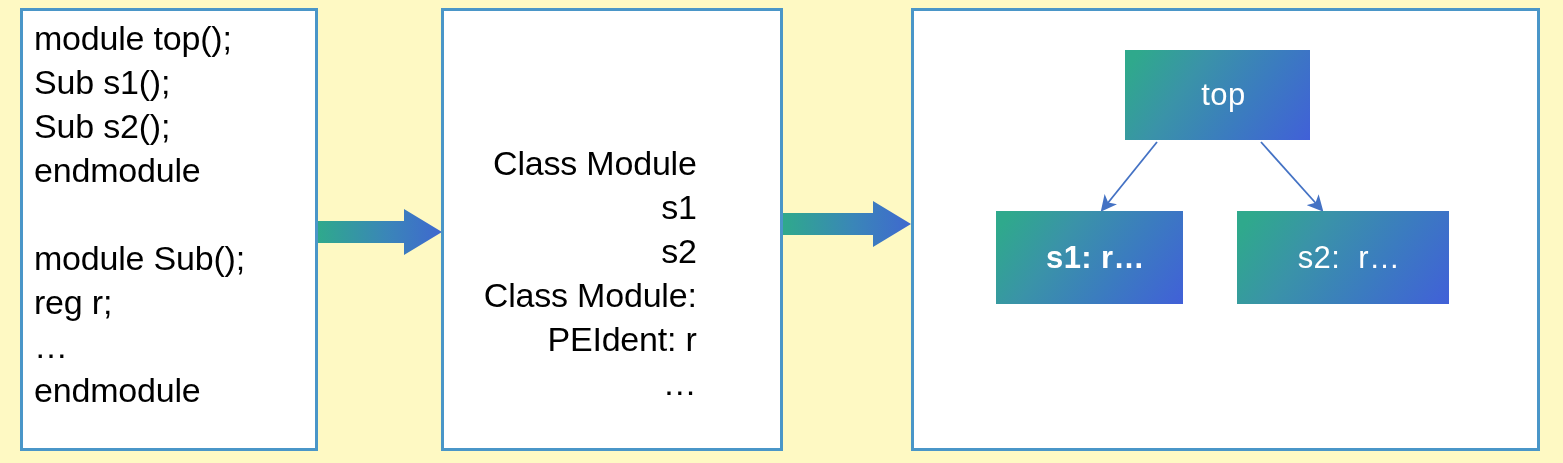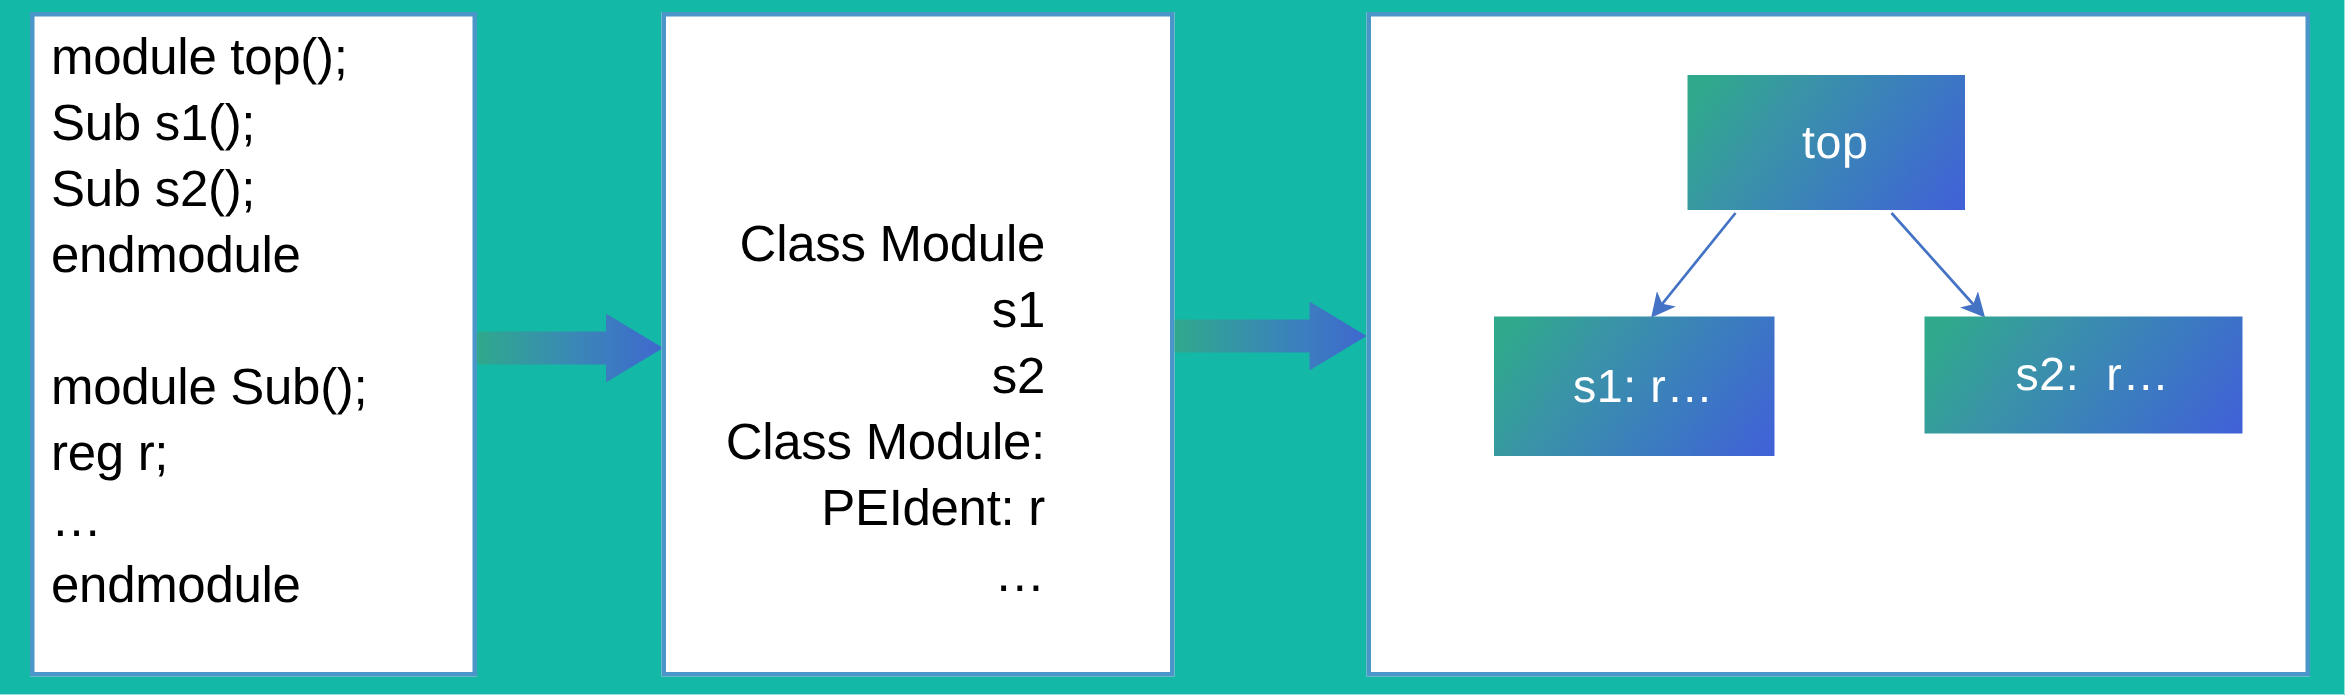--- a/index.html
+++ b/index.html
@@ -9,21 +9,21 @@
   }
   body {
     font-family: "Liberation Sans", sans-serif;
     -webkit-font-smoothing: antialiased;
   }
 
   #canvas {
     position: relative;
     width: 1563px;
     height: 463px;
-    background: #14b8a6;
+    background: #fef9c3;
     overflow: hidden;
   }
 
   
   .panel {
     position: absolute;
     box-sizing: border-box;
     border: 3px solid #4a96c8;
     background: #ffffff;
   }
@@ -57,22 +57,22 @@
     align-items: center;
     justify-content: center;
     color: #ffffff;
     font-family: "Liberation Sans", sans-serif;
     font-size: 31px;
     letter-spacing: 0.4px;
     background-image: linear-gradient(125deg, #2fa98c 0%, #2fa98c 6%, #3a93a8 34%, #3b7bc0 66%, #4160d8 100%);
     padding-left: 12px;
   }
   #node-top { left: 1125px; top: 50px;  width: 185px; height: 90px; }
-  #node-s1  { left: 996px;  top: 211px; width: 187px; height: 93px; }
-  #node-s2  { left: 1283px; top: 211px; width: 212px; height: 78px; }
+  #node-s1  { left: 996px;  top: 211px; width: 187px; height: 93px; font-weight: bold; }
+  #node-s2  { left: 1237px; top: 211px; width: 212px; height: 93px; }
 
   .node-label { white-space: pre; }
 
   
   #tree-connectors {
     position: absolute;
     left: 911px;
     top: 8px;
     width: 629px;
     height: 443px;

